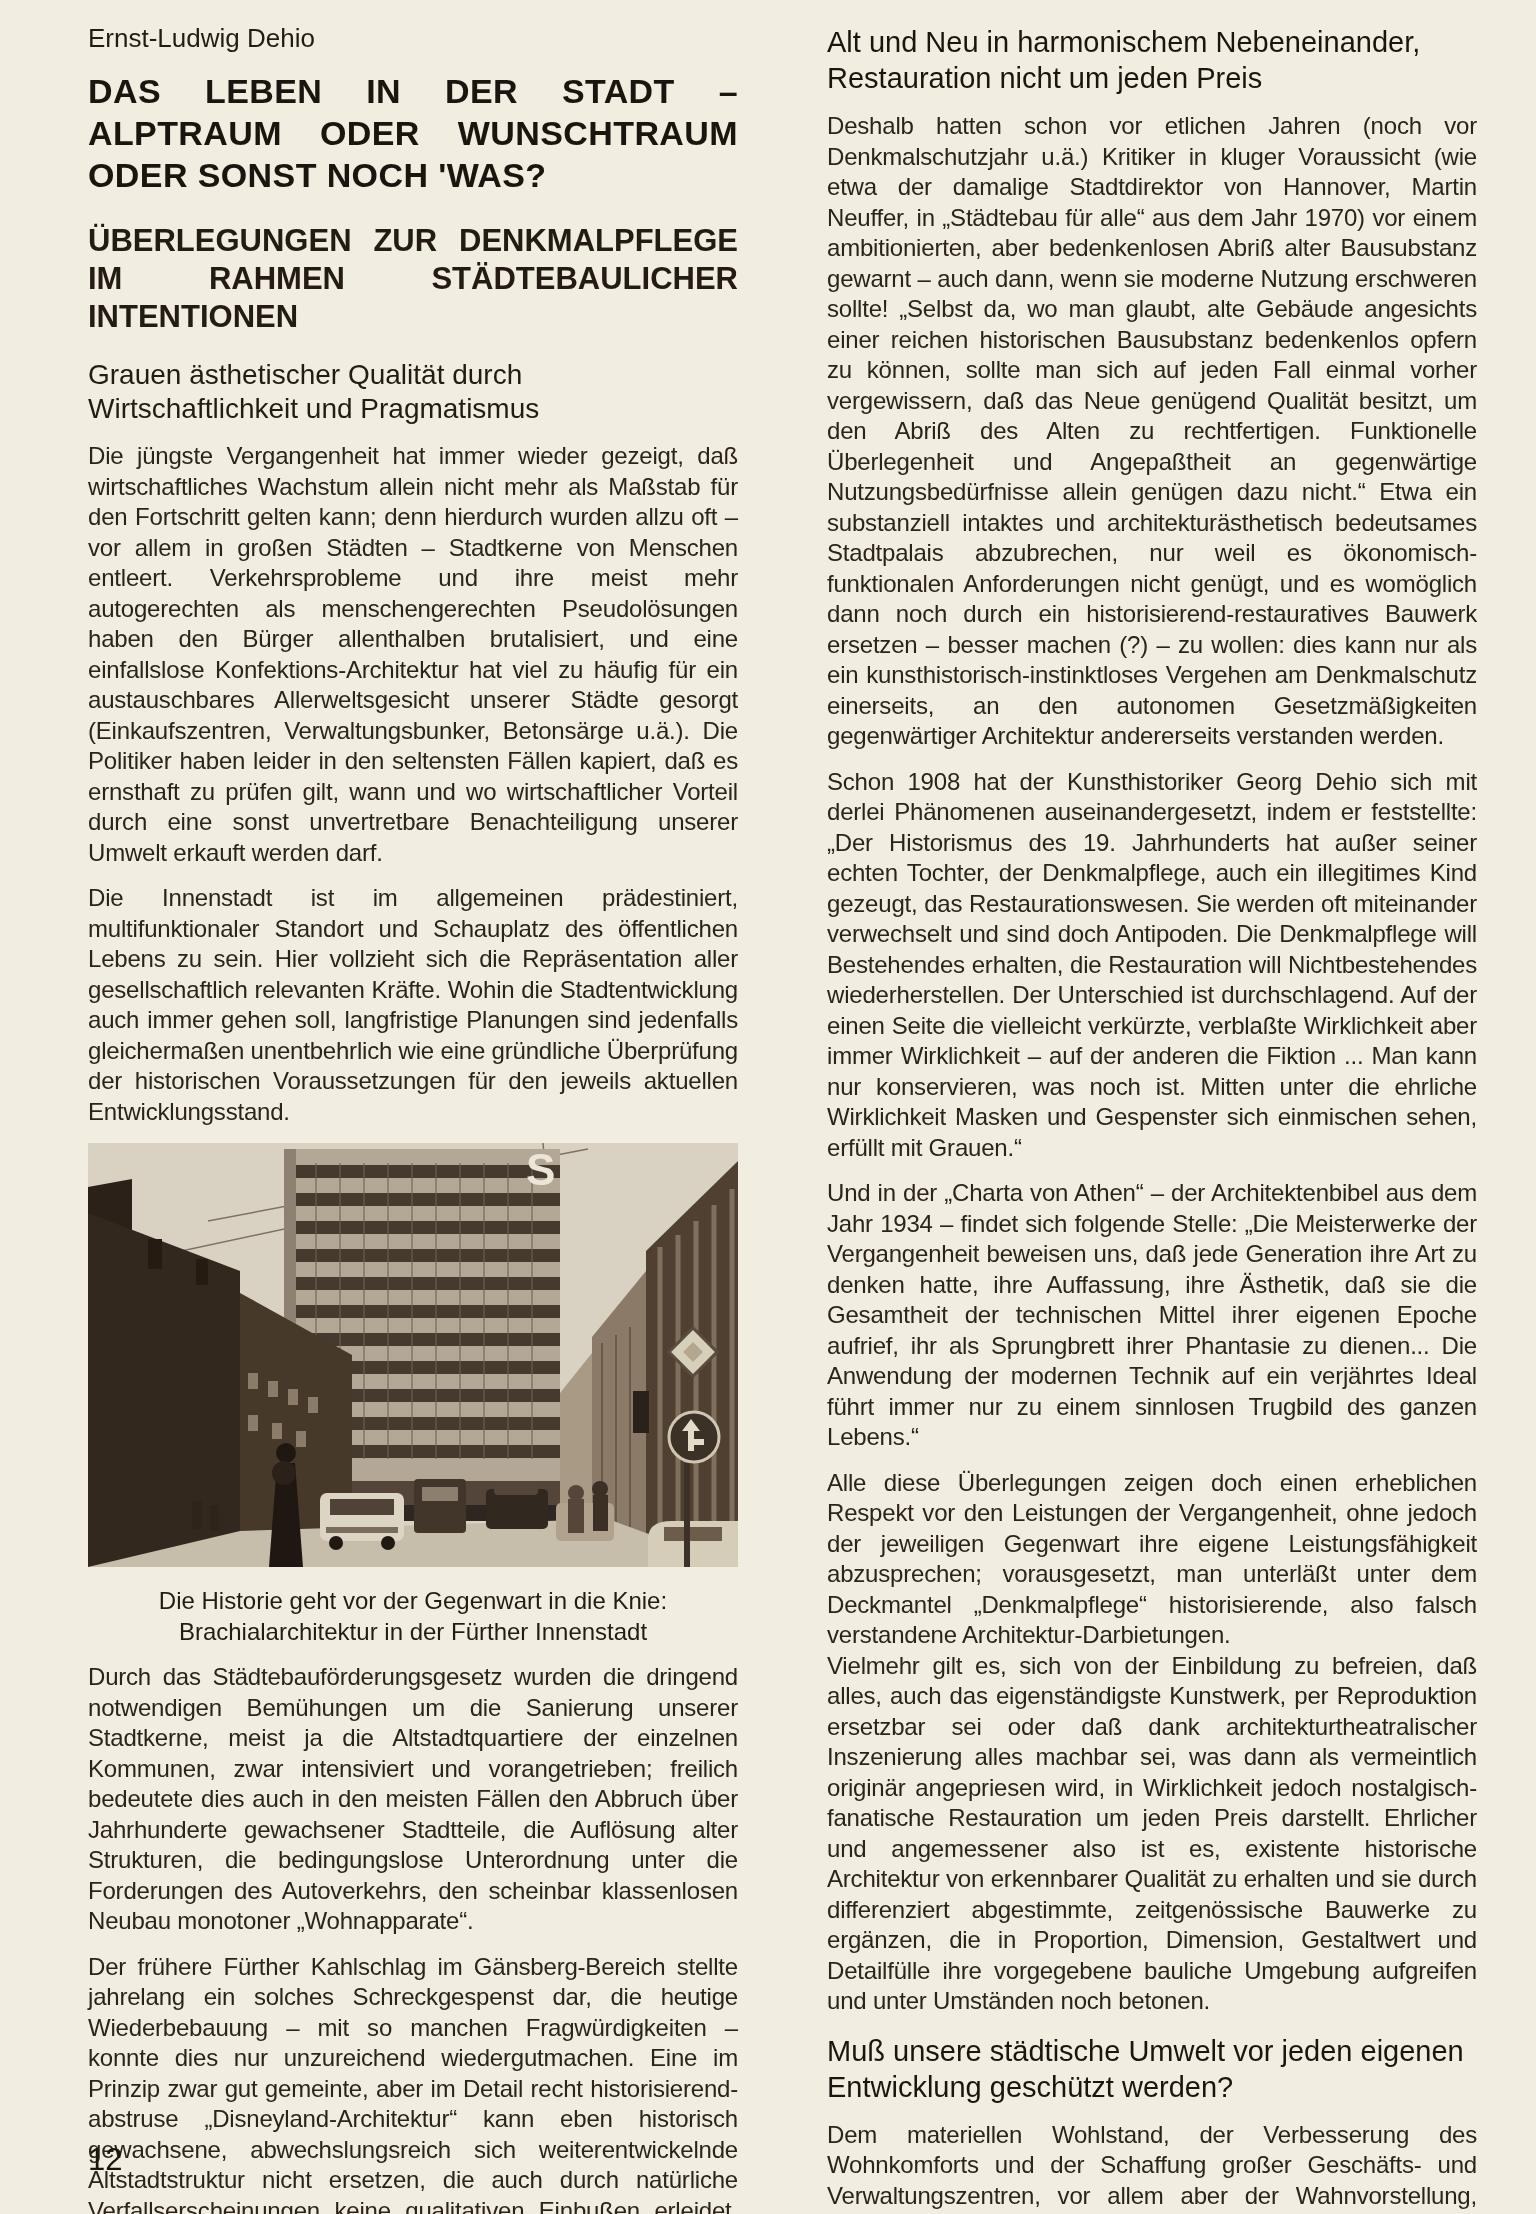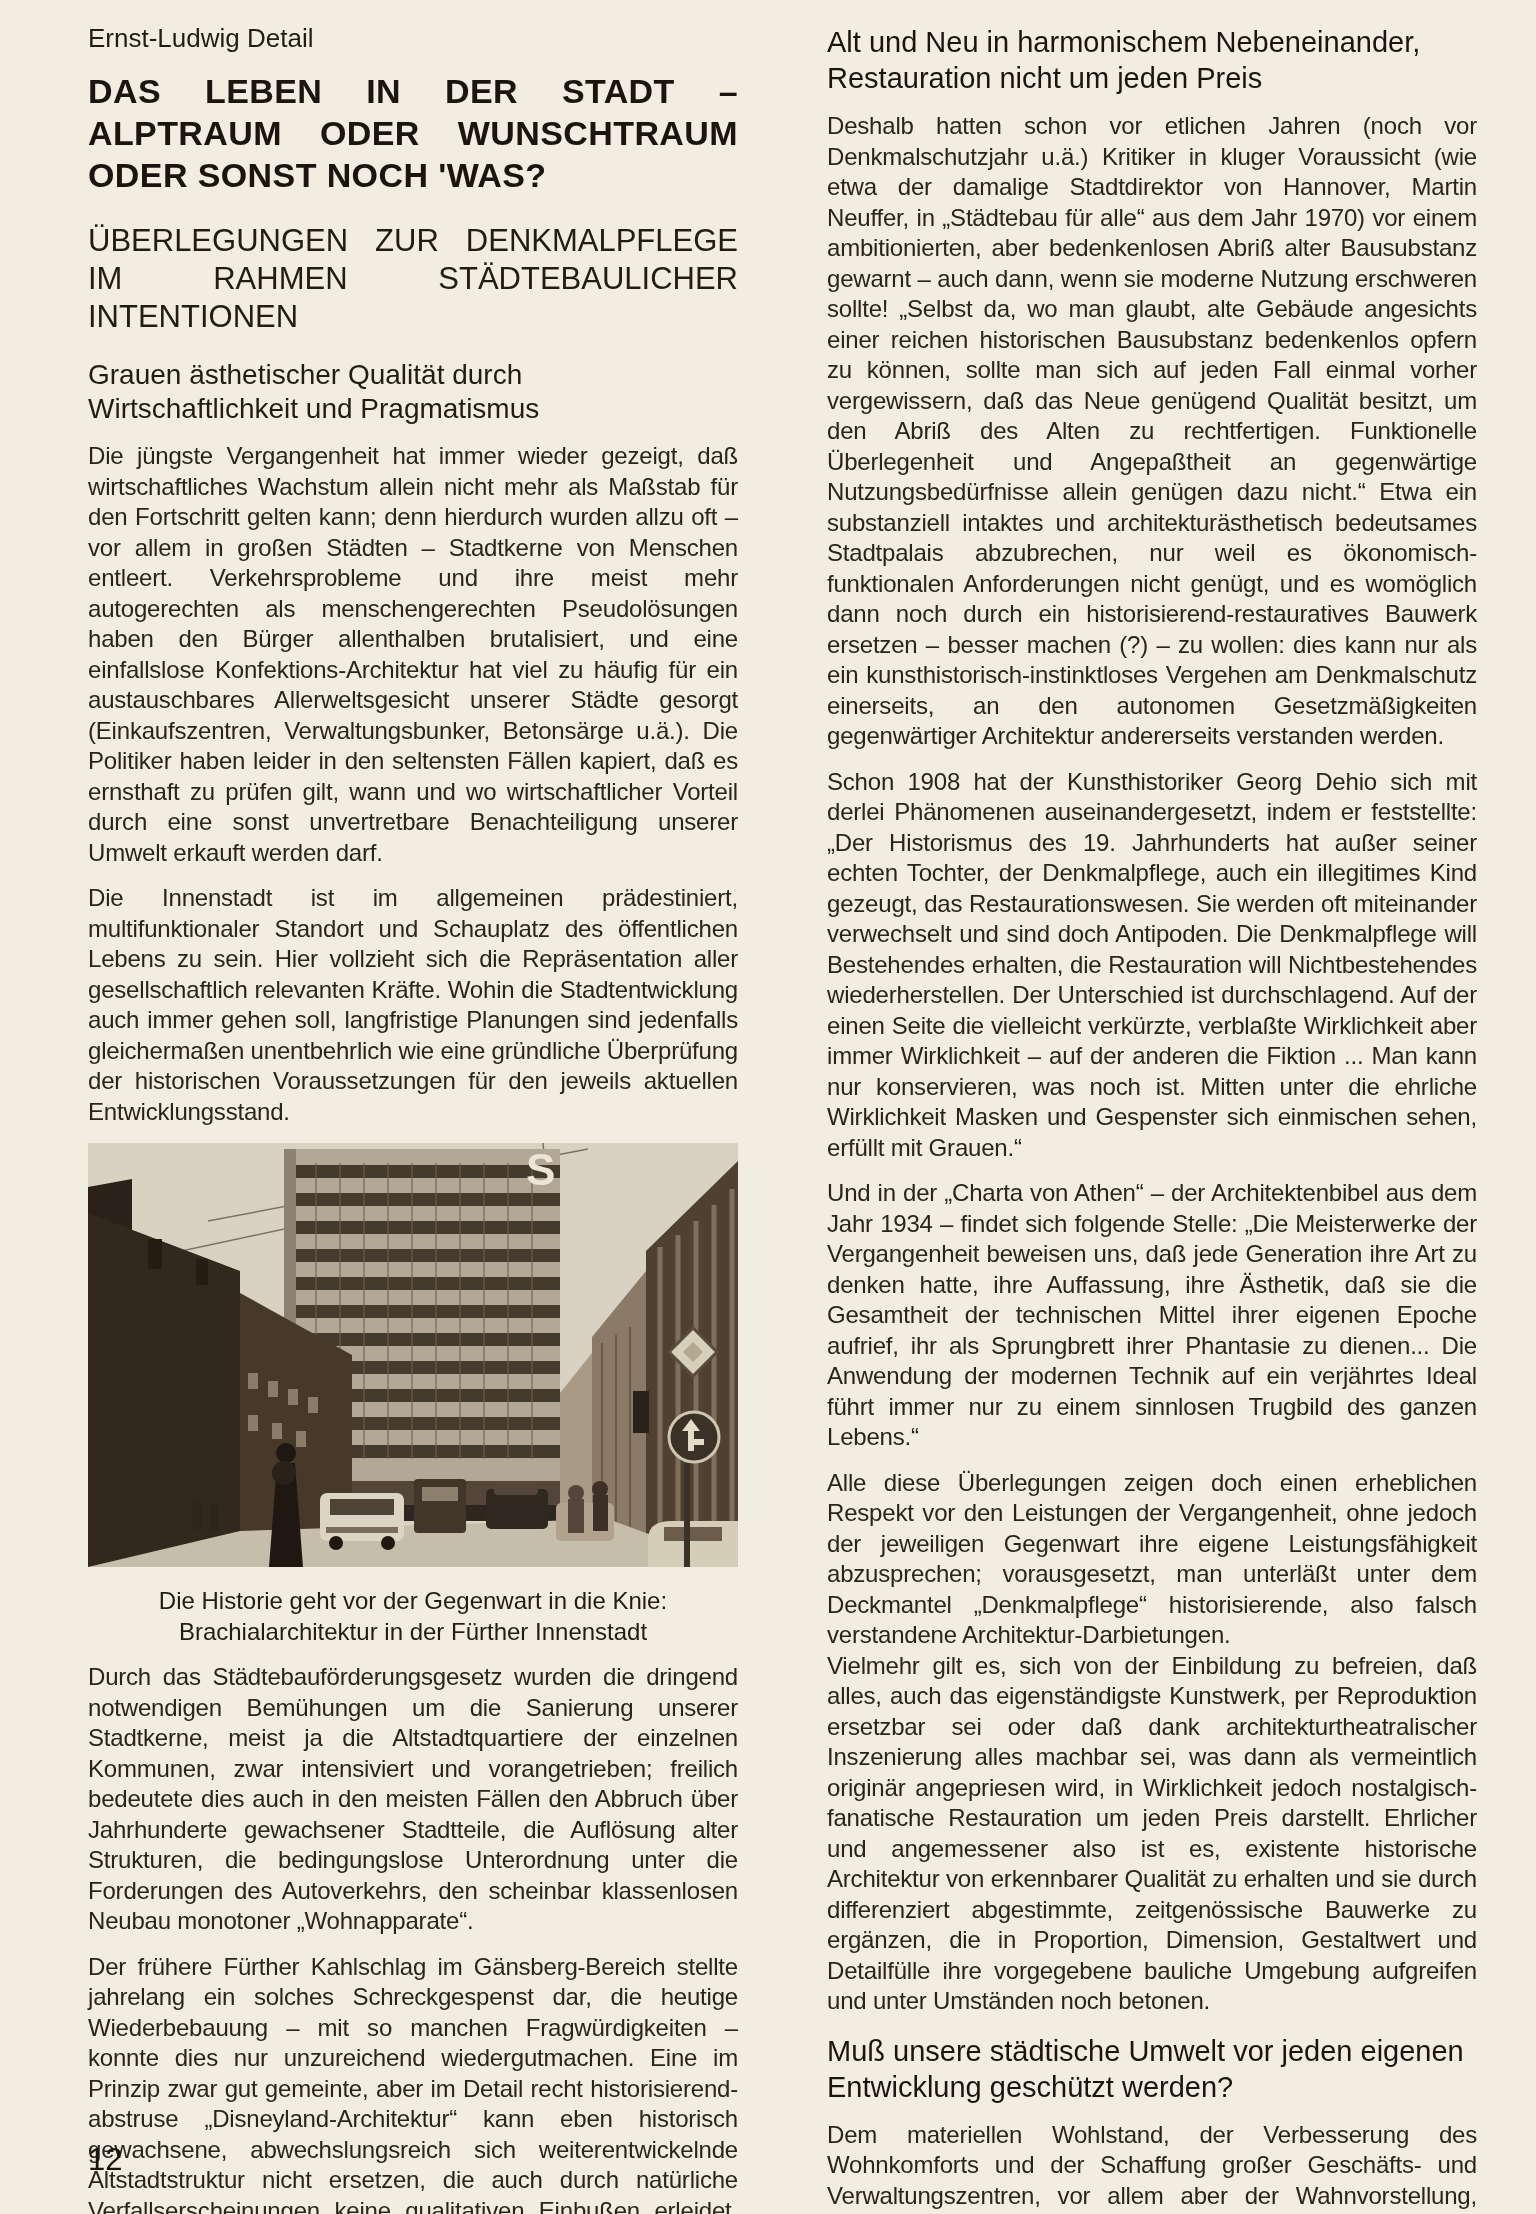--- a/index.html
+++ b/index.html
@@ -22,21 +22,21 @@
   .author {
     font-size: 26px; line-height: 32px; font-weight: 400;
     color: #241c14; margin: 6px 0 0 0;
   }
   .title {
     font-size: 34px; line-height: 42px; font-weight: 700;
     color: #1c150f; letter-spacing: 0.4px;
     text-align: justify; margin: 16px 0 0 0;
   }
   .subtitle {
-    font-size: 31px; line-height: 38px; font-weight: 400;
+    font-size: 31px; line-height: 38px; font-weight: 700;
     color: #241c14; text-align: justify; margin: 26px 0 0 0;
   }
   .section-heading {
     font-size: 28px; line-height: 34px; font-weight: 400;
     color: #241c14; margin: 22px 0 0 0;
   }
   .body-text {
     font-size: 24px; line-height: 30.5px; font-weight: 400;
     letter-spacing: -0.2px;
     text-align: justify;
@@ -69,21 +69,21 @@
     left: 88px; top: 2118px;
     font-size: 31px; font-weight: 400; color: #1c150f; margin-top: 24px;
   }
 </style>
 </head>
 <body>
 
 <div class="page">
 
   <div class="col">
-    <div class="author">Ernst-Ludwig Detail</div>
+    <div class="author">Ernst-Ludwig Dehio</div>
     <h1 class="title">DAS LEBEN IN DER STADT – ALPTRAUM ODER WUNSCHTRAUM ODER SONST NOCH 'WAS?</h1>
     <h2 class="subtitle">ÜBERLEGUNGEN ZUR DENKMALPFLEGE IM RAHMEN STÄDTEBAULICHER INTENTIONEN</h2>
     <h3 class="section-heading">Grauen ästhetischer Qualität durch Wirtschaftlichkeit und Pragmatismus</h3>
 
     <p class="body-text">Die jüngste Vergangenheit hat immer wieder gezeigt, daß wirtschaftliches Wachstum allein nicht mehr als Maßstab für den Fortschritt gelten kann; denn hierdurch wurden allzu oft – vor allem in großen Städten – Stadtkerne von Menschen entleert. Verkehrsprobleme und ihre meist mehr autogerechten als menschengerechten Pseudolösungen haben den Bürger allenthalben brutalisiert, und eine einfallslose Konfektions-Architektur hat viel zu häufig für ein austauschbares Allerweltsgesicht unserer Städte gesorgt (Einkaufszentren, Verwaltungsbunker, Betonsärge u.ä.). Die Politiker haben leider in den seltensten Fällen kapiert, daß es ernsthaft zu prüfen gilt, wann und wo wirtschaftlicher Vorteil durch eine sonst unvertretbare Benachteiligung unserer Umwelt erkauft werden darf.</p>
     <p class="body-text">Die Innenstadt ist im allgemeinen prädestiniert, multifunktionaler Standort und Schauplatz des öffentlichen Lebens zu sein. Hier vollzieht sich die Repräsentation aller gesellschaftlich relevanten Kräfte. Wohin die Stadtentwicklung auch immer gehen soll, langfristige Planungen sind jedenfalls gleichermaßen unentbehrlich wie eine gründliche Überprüfung der historischen Voraussetzungen für den jeweils aktuellen Entwicklungsstand.</p>
 
     <div class="photo-frame">
       <svg width="650" height="424" viewBox="0 0 650 424" xmlns="http://www.w3.org/2000/svg">
 

